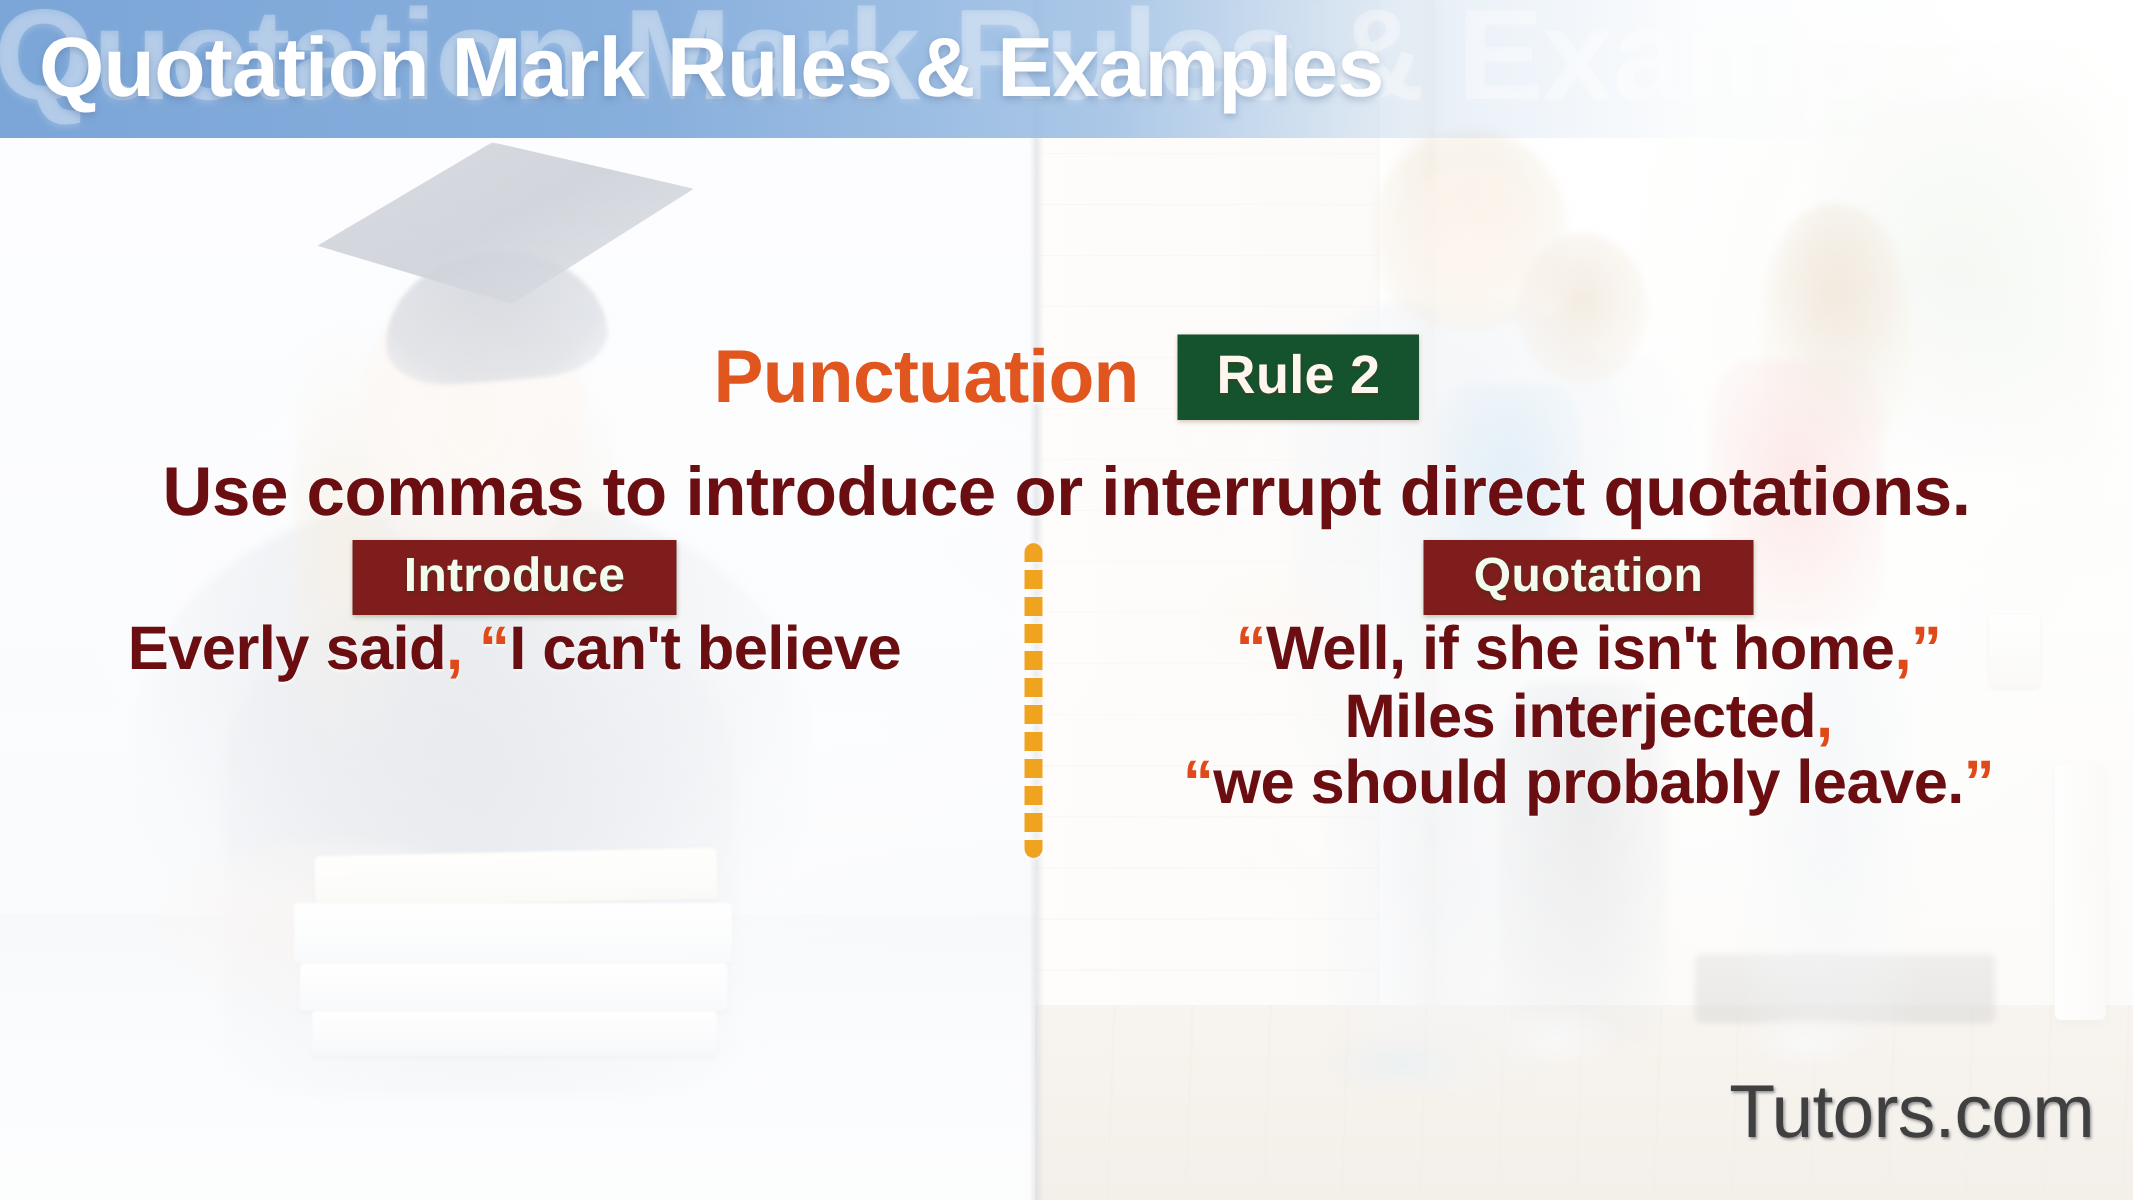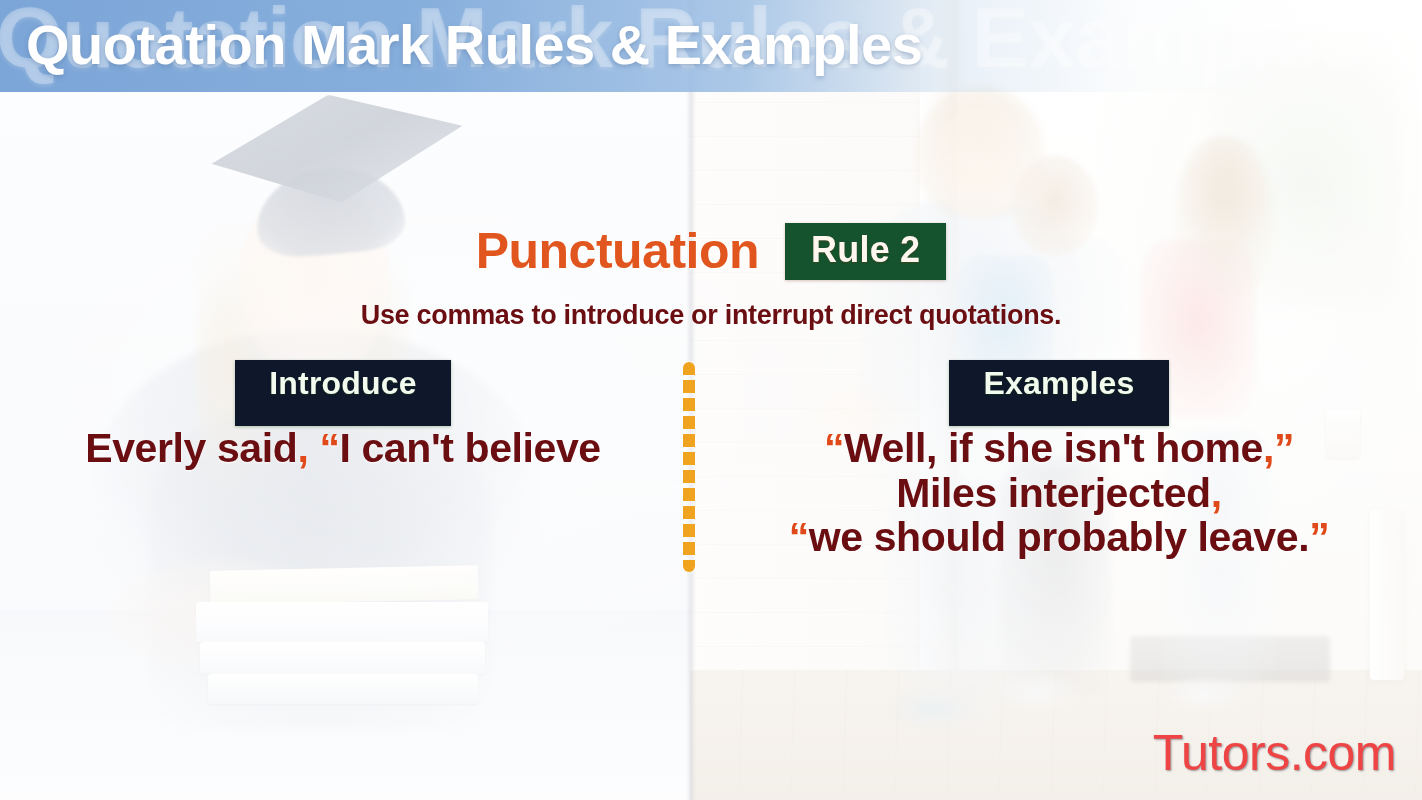--- a/index.html
+++ b/index.html
@@ -274,21 +274,21 @@
     font-size:36px; font-weight:bold;
     padding:6px 26px 9px 26px;
     letter-spacing:.2px;
     text-shadow:0 1px 2px rgba(120,40,10,.35);
     box-shadow:0 1px 3px rgba(120,50,20,.28);
   }
 
   .rule-statement {
     position:absolute; left:0; top:300px; width:1422px;
     text-align:center;
-    font-size:27px; font-weight:bold; letter-spacing:-.3px;
+    font-size:46px; font-weight:bold; letter-spacing:-.3px;
     color:#6B0E12;
     text-shadow:0 1px 2px rgba(255,255,255,.85);
   }
 
   
   .divider {
     position:absolute; left:683px; top:362px; width:12px; height:210px;
     background:repeating-linear-gradient(180deg,
       #F0A31E 0px, #F0A31E 13px,
       rgba(255,255,255,0) 13px, rgba(255,255,255,0) 18px);
@@ -297,43 +297,43 @@
   }
 
   
   .col { position:absolute; top:360px; }
   .col-left  { left:0;   width:686px; }
   .col-right { left:696px; width:726px; }
 
   .cat-badge-wrap { text-align:center; }
   .cat-badge {
     display:inline-block;
-    background:#0f172a;
+    background:#7f1d1d;
     color:#F2FBEE;
     font-size:32px; font-weight:bold;
-    padding:5px 34px 24px 34px;
+    padding:5px 34px 8px 34px;
     letter-spacing:.2px;
     text-shadow:0 1px 2px rgba(16,70,8,.4);
     box-shadow:0 1px 3px rgba(30,90,20,.3);
   }
 
   .example {
     text-align:center;
     font-size:41px; font-weight:bold; line-height:1.09;
     letter-spacing:-.4px;
     color:#6B0E12;
     text-shadow:0 1px 2px rgba(255,255,255,.85);
   }
   .example .mark { color:#E04A1A; }
 
   
   .watermark {
-    position:absolute; right:26px; bottom:18px;
+    position:absolute; right:26px; bottom:30px;
     font-size:50px; font-weight:normal; letter-spacing:-.5px;
-    color:#ef4444;
+    color:#404040;
     text-shadow:1px 1px 2px rgba(70,70,80,.55), 0 0 6px rgba(255,255,255,.35);
   }
 </style>
 </head>
 <body>
 
 <div id="slide">
 
   <div class="photo-layer">
 
@@ -405,21 +405,21 @@
       <div class="cat-badge-wrap">
         <span class="cat-badge">Introduce</span>
       </div>
       <div class="example">
         <div><span>Everly said</span><span class="mark">,</span> <span class="mark">“</span><span>I can't believe</span></div>
       </div>
     </div>
 
     <div class="col col-right">
       <div class="cat-badge-wrap">
-        <span class="cat-badge">Examples</span>
+        <span class="cat-badge">Quotation</span>
       </div>
       <div class="example">
         <div><span class="mark">“</span><span>Well, if she isn't home</span><span class="mark">,</span><span class="mark">”</span></div>
         <div><span>Miles interjected</span><span class="mark">,</span></div>
         <div><span class="mark">“</span><span>we should probably leave.</span><span class="mark">”</span></div>
       </div>
     </div>
 
     <div class="watermark">Tutors.com</div>
   </div>

